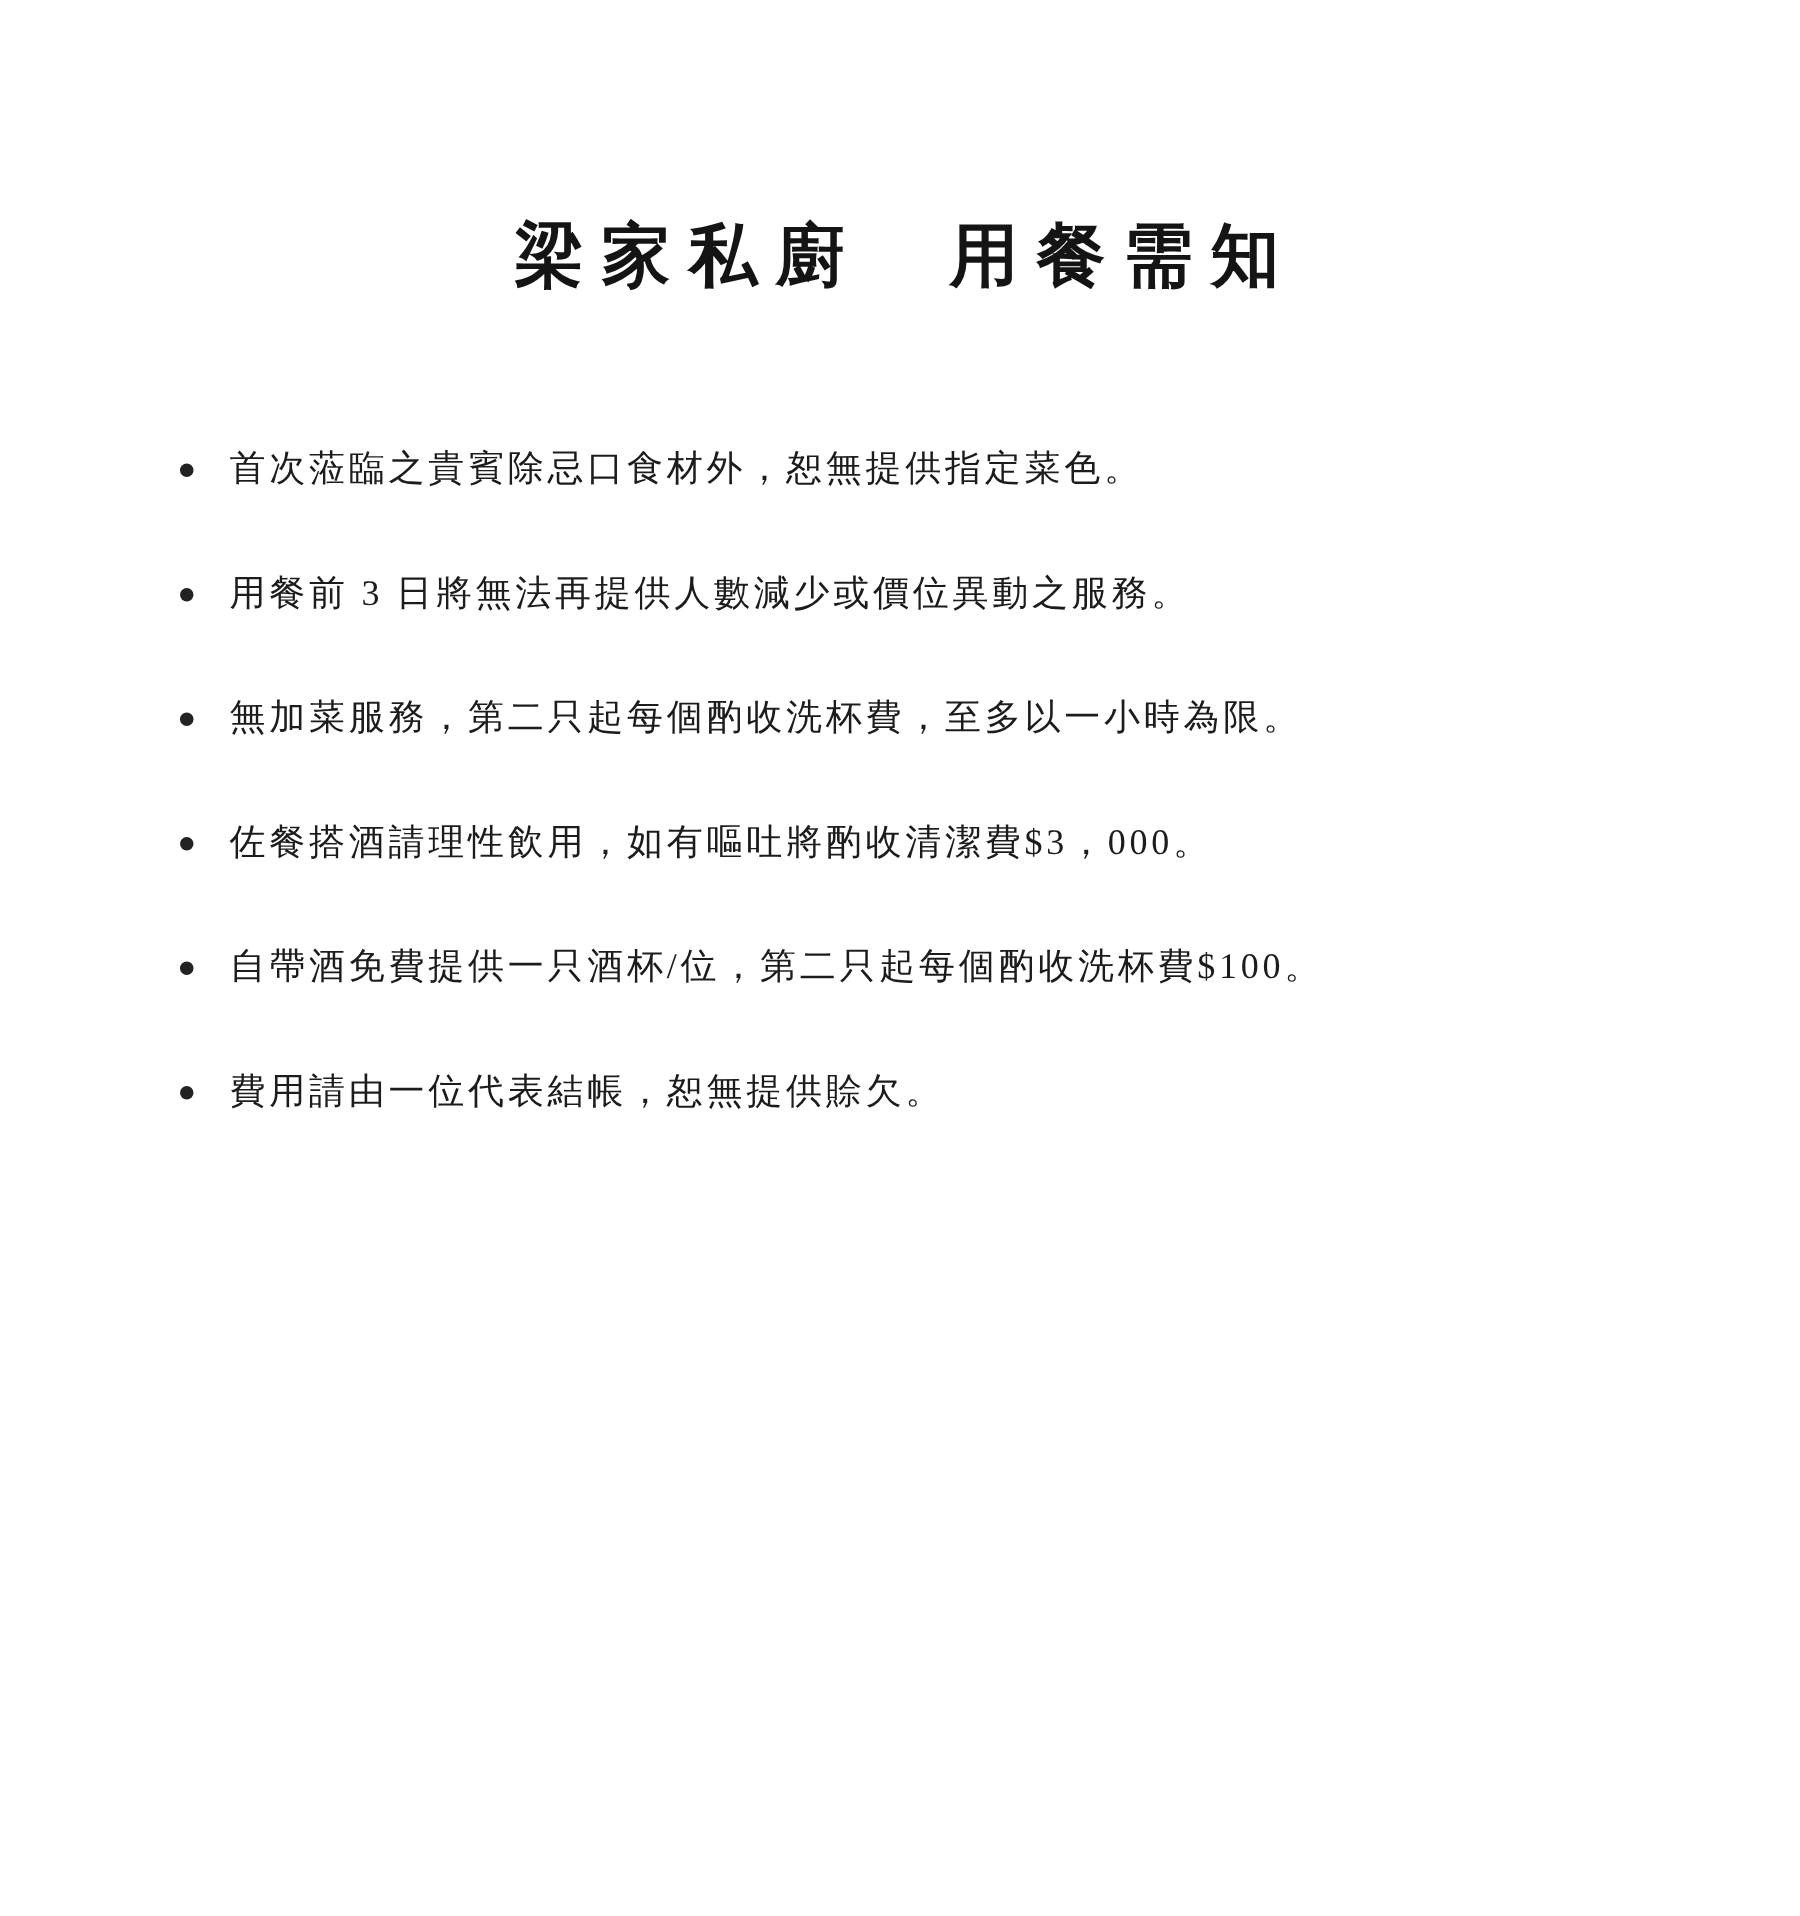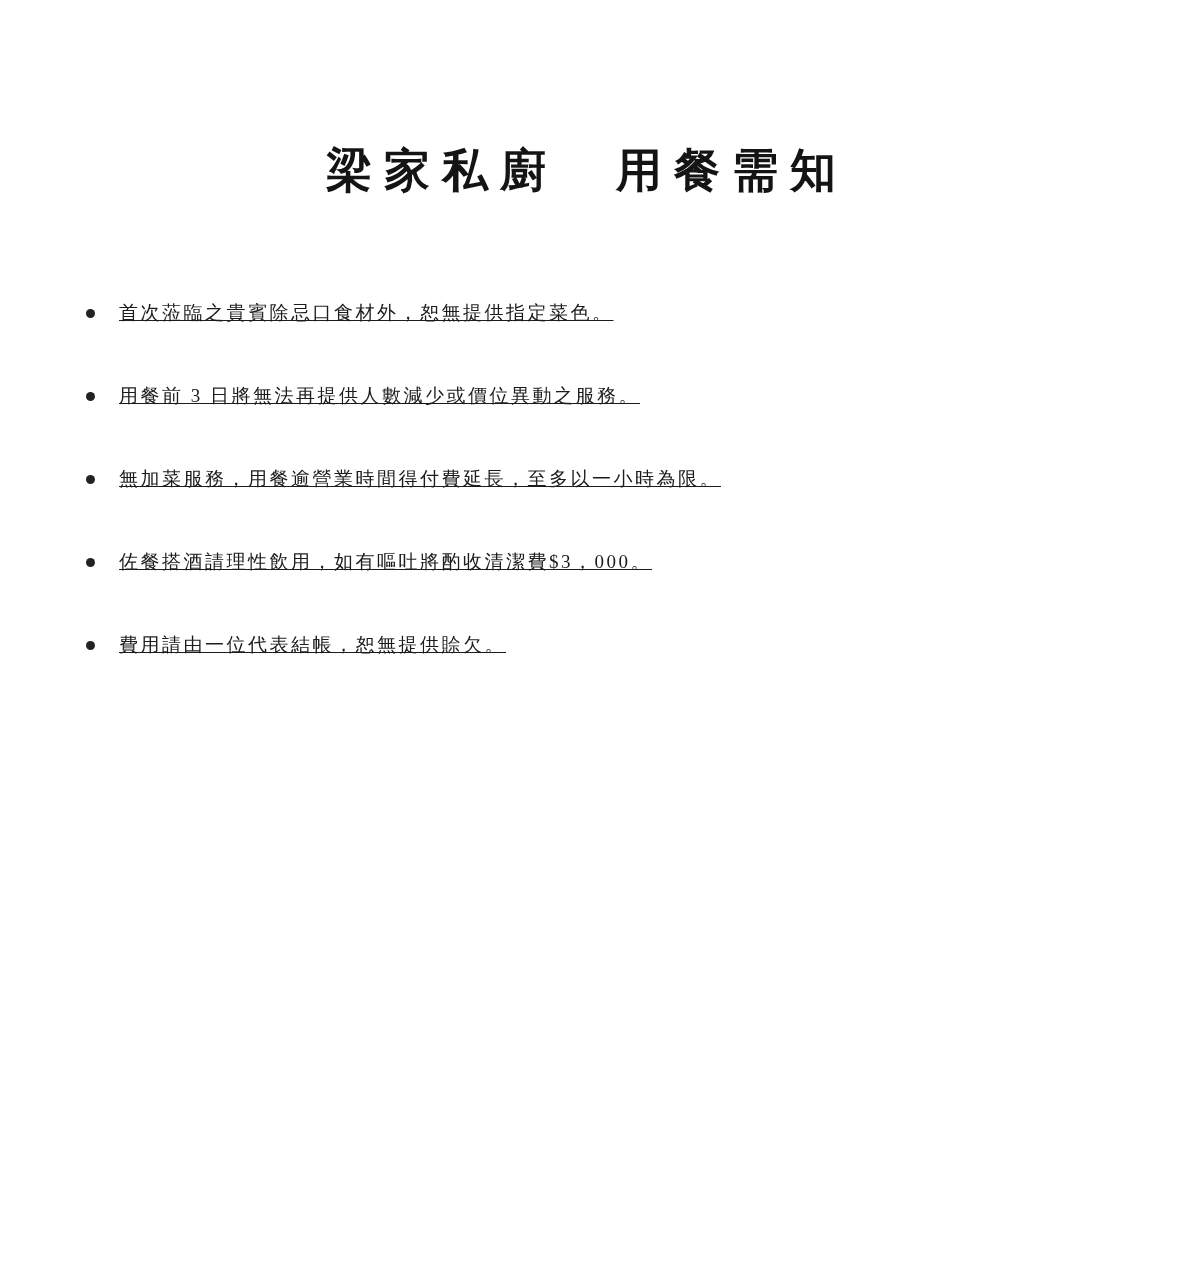--- a/index.html
+++ b/index.html
@@ -6,21 +6,21 @@
     margin: 0;
     padding: 0;
     background: #ffffff;
   }
   .doc-page {
     position: relative;
     width: 1200px;
     height: 1277px;
     background: #ffffff;
     box-sizing: border-box;
-    padding: 140px 110px 0 84px;
+    padding: 140px 110px 0 118px;
     overflow: hidden;
     color: #1a1a1a;
     font-family: "Liberation Serif", "DejaVu Serif", serif;
   }
   .doc-title {
     margin: 0;
     text-align: center;
     font-size: 46px;
     line-height: 1.35;
     font-weight: 700;
@@ -30,25 +30,24 @@
   }
   .notice-list {
     list-style: none;
     margin: 90px 0 0 0;
     padding: 0;
   }
   .notice-item {
     display: flex;
     align-items: flex-start;
     margin-bottom: 41px;
-    font-size: 19px;
+    font-size: 24px;
     line-height: 42px;
     letter-spacing: 2.5px;
     color: #1c1c1c;
-    text-decoration: underline;
   }
   .bullet-dot {
     flex: 0 0 auto;
     width: 9px;
     height: 9px;
     border-radius: 50%;
     background: #222222;
     margin: 17px 24px 0 2px;
   }
   .notice-text {
@@ -66,24 +65,28 @@
     <li class="notice-item">
       <span class="bullet-dot"></span>
       <span class="notice-text">首次蒞臨之貴賓除忌口食材外，恕無提供指定菜色。</span>
     </li>
     <li class="notice-item">
       <span class="bullet-dot"></span>
       <span class="notice-text">用餐前 3 日將無法再提供人數減少或價位異動之服務。</span>
     </li>
     <li class="notice-item">
       <span class="bullet-dot"></span>
-      <span class="notice-text">無加菜服務，用餐逾營業時間得付費延長，至多以一小時為限。</span>
+      <span class="notice-text">無加菜服務，第二只起每個酌收洗杯費，至多以一小時為限。</span>
     </li>
     <li class="notice-item">
       <span class="bullet-dot"></span>
       <span class="notice-text">佐餐搭酒請理性飲用，如有嘔吐將酌收清潔費$3，000。</span>
+    </li>
+    <li class="notice-item">
+      <span class="bullet-dot"></span>
+      <span class="notice-text">自帶酒免費提供一只酒杯/位，第二只起每個酌收洗杯費$100。</span>
     </li>
     <li class="notice-item">
       <span class="bullet-dot"></span>
       <span class="notice-text">費用請由一位代表結帳，恕無提供賒欠。</span>
     </li>
   </ul>
 </div>
 
 </body></html>

